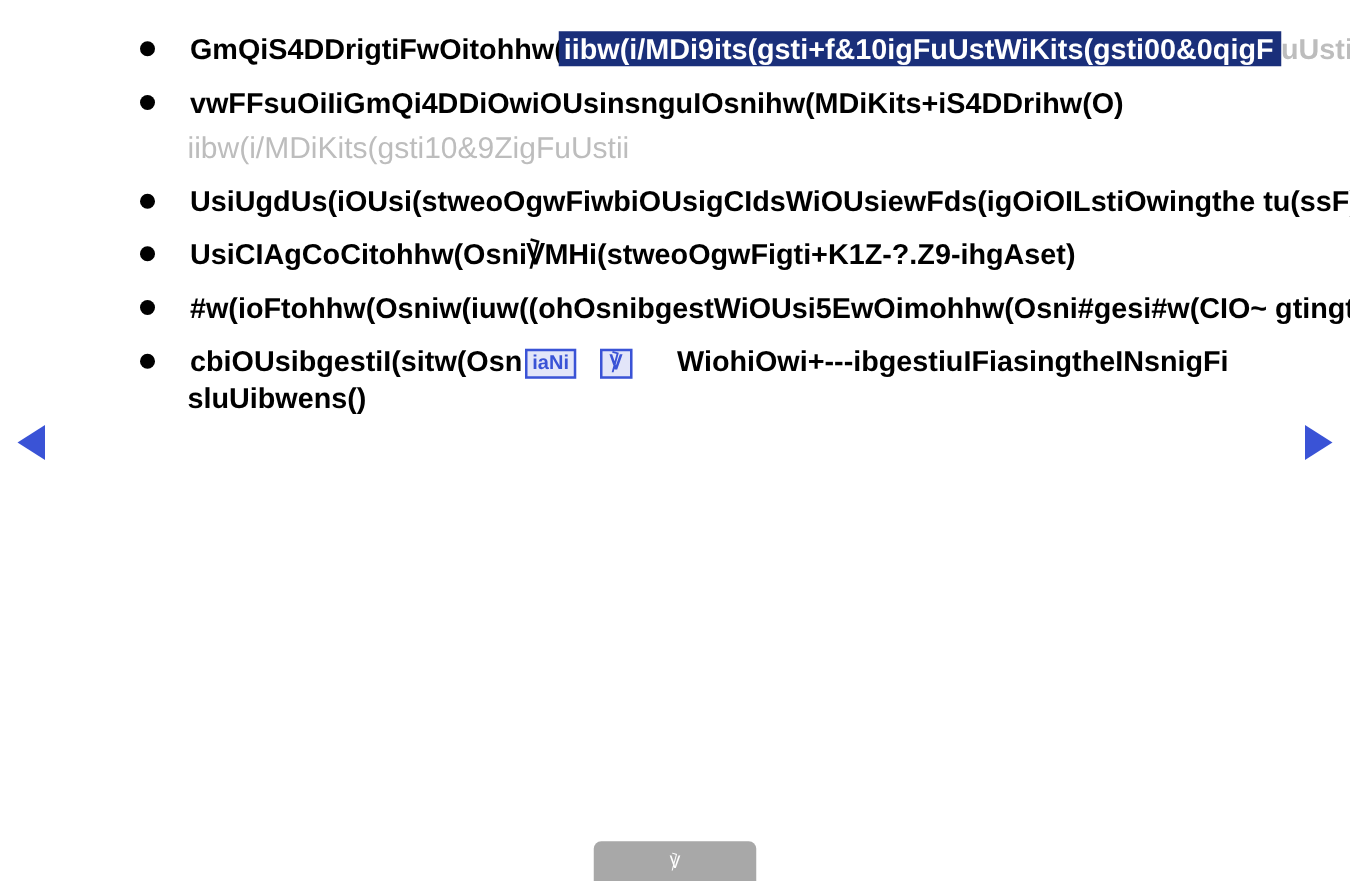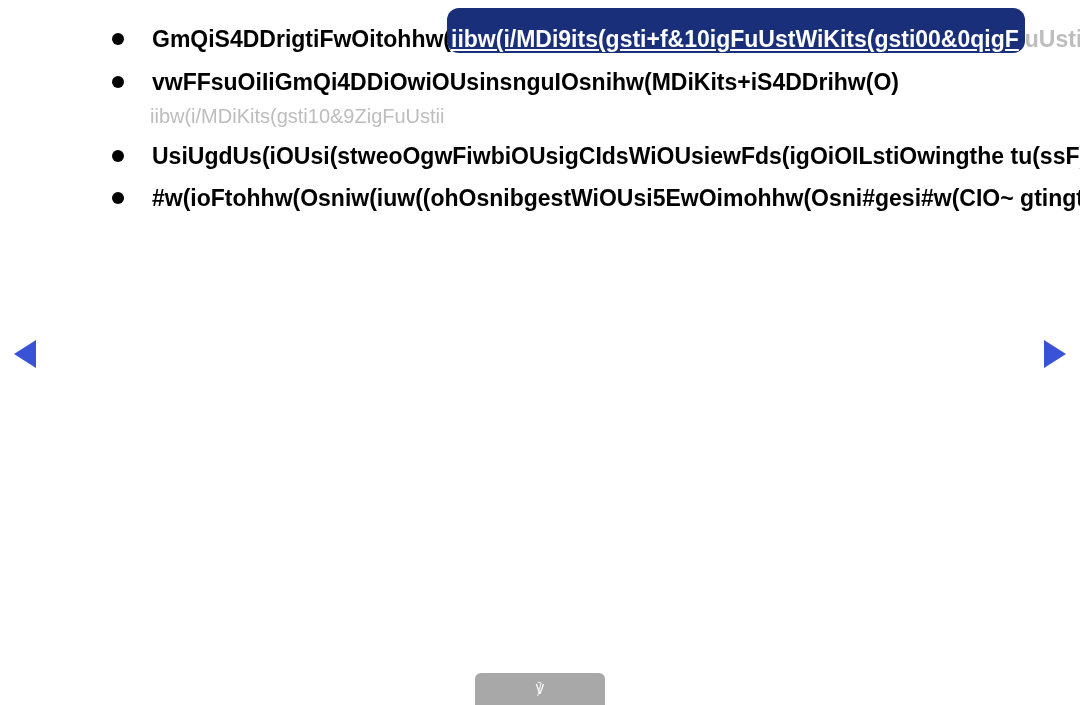--- a/index.html
+++ b/index.html
@@ -2,22 +2,22 @@
 <html><head>
 <meta charset="utf-8">
 <style>
   html,body{margin:0;padding:0;width:1080px;height:705px;background:#fff;font-family:Arial,Helvetica,sans-serif;overflow:hidden;}
   .slide{position:relative;width:1080px;height:705px;}
   .content{position:absolute;left:100px;top:25px;width:980px;}
   ul.bullets{list-style:none;padding:0;margin:0;}
   ul.bullets>li{position:relative;padding-left:50px;margin-bottom:14px;font-size:23px;color:#000;line-height:1.25;font-weight:600;}
   ul.bullets>li::before{content:"";position:absolute;left:12px;top:8px;width:12px;height:12px;background:#000;border-radius:50%;}
   ul.bullets>li .i-suffix{margin-left:2px;}
-  .sub{margin-left:50px;margin-top:-6px;margin-bottom:14px;font-size:20px;color:#bdbdbd;font-weight:400;}
-  .hl{background:#1a2f7a;color:#fff;border-radius:12px;padding:18px 6px 1px 4px;margin-left:-4px;text-decoration:underline;}
+  .sub{margin-left:50px;margin-top:-6px;margin-bottom:14px;font-size:24px;color:#bdbdbd;font-weight:400;}
+  .hl{background:#1a2f7a;color:#fff;border-radius:0;padding:1px 6px 1px 4px;margin-left:-4px;}
   .hl-tail{color:#bdbdbd;}
   .box1,.box2{display:inline-block;border:2px solid #3a53d6;background:rgba(58,83,214,.15);color:#3a53d6;font-size:16px;vertical-align:middle;line-height:1;}
   .box1{padding:2px 4px;margin:0 2px;}
   .box2{padding:2px 6px;margin:0 4px;}
   .nav-left,.nav-right{position:absolute;top:340px;width:0;height:0;cursor:pointer;}
   .nav-left{left:14px;border-top:14px solid transparent;border-bottom:14px solid transparent;border-right:22px solid #3a53d6;}
   .nav-right{right:14px;border-top:14px solid transparent;border-bottom:14px solid transparent;border-left:22px solid #3a53d6;}
   .page-num{position:absolute;bottom:0;left:50%;transform:translateX(-50%);width:130px;height:32px;background:#a8a8a8;color:#fff;text-align:center;border-radius:6px 6px 0 0;font-size:14px;line-height:32px;}
   .nowrap{white-space:nowrap;}
 </style>
@@ -35,25 +35,33 @@
       <li>
         <span class="i-suffix">vwFFsuOiIiGmQi4DDiOwiOUsinsnguIOsnihw(MDiKits+iS4DDrihw(O)</span>
       </li>
       <div class="sub">iibw(i/MDiKits(gsti10&amp;9ZigFuUstii</div>
 
 
       <li class="nowrap">
         <span class="i-suffix"> UsiUgdUs(iOUsi(stweoOgwFiwbiOUsigCIdsWiOUsiewFds(igOiOILstiOwingthe tu(ssF)</span>
       </li>
 
+      <li>
+        <span class="i-suffix"> UsiCIAgCoCitohhw(Osni℣MHi(stweoOgwFigti+K1Z-?.Z9-ihgAset)</span>
+      </li>
 
       <li class="nowrap">
         <span class="i-suffix">#w(ioFtohhw(Osniw(iuw((ohOsnibgestWiOUsi5EwOimohhw(Osni#gesi#w(CIO~ gtingtheINsn)</span>
       </li>
 
+      <li>
+        <span class="i-suffix">
+          <span>cbiOUsibgestiI(sitw(Osn</span><span class="box1">iaNi</span>&nbsp;&nbsp;<span class="box2">℣</span>&nbsp;&nbsp;&nbsp;&nbsp;&nbsp;<span>WiohiOwi+---ibgestiuIFiasingtheINsnigFi sluUibwens()</span>
+        </span>
+      </li>
 
     </ul>
   </div>
 
   <div class="nav-left"></div>
   <div class="nav-right"></div>
 
   <div class="page-num">℣</div>
 </div>
 

